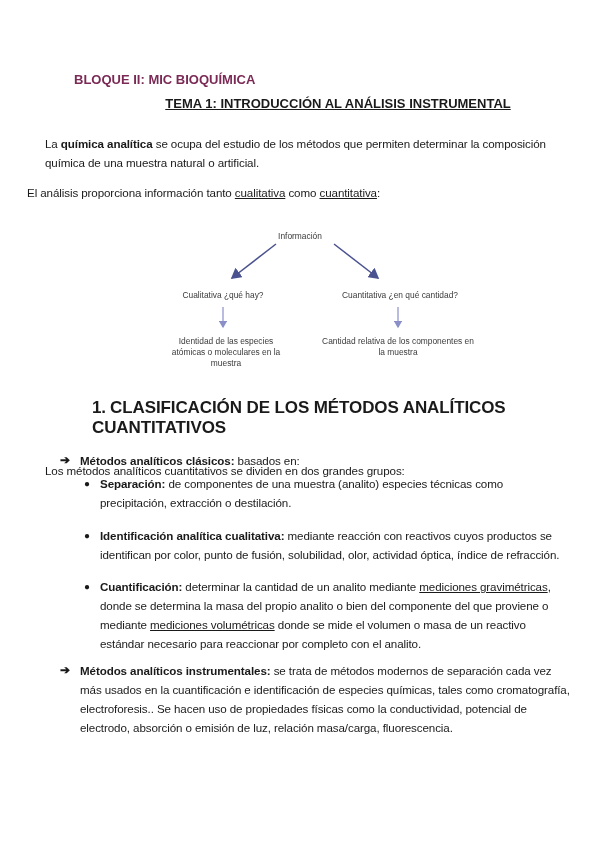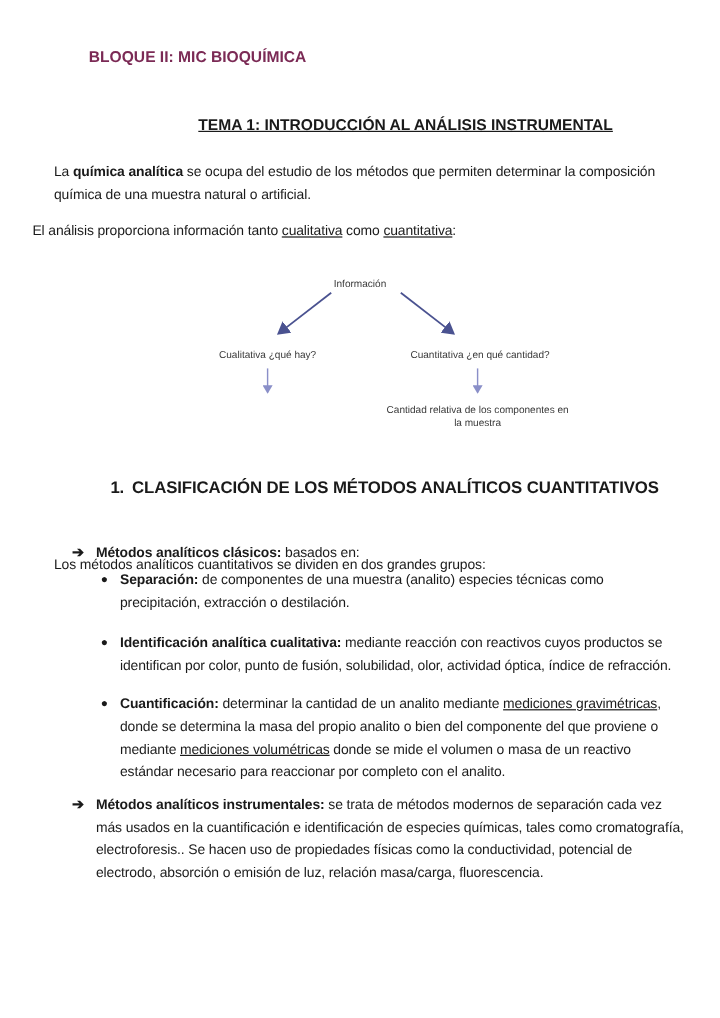--- a/index.html
+++ b/index.html
@@ -3,37 +3,37 @@
   <meta charset="utf-8">
   <style>
     html, body { margin: 0; padding: 0; background: #ffffff; }
     body {
       width: 600px; height: 848px; position: relative; overflow: hidden;
       font-family: "Liberation Sans", sans-serif; color: #1a1a1a;
     }
     .abs { position: absolute; }
     .txt { font-size: 11.6px; line-height: 19px; letter-spacing: -0.1px; }
     .block-title {
-      left: 74px; top: 40px; font-size: 13px; font-weight: bold; color: #7b2a55;
+      left: 74px; top: 72px; font-size: 13px; font-weight: bold; color: #7b2a55;
     }
     .topic-title {
       left: 0; width: 600px; top: 96px; text-align: center;
       font-size: 13px; font-weight: bold; text-decoration: underline; color: #1a1a1a; padding-left: 38px;
     }
     .p1 { left: 45px; top: 134px; width: 520px; }
     .p2 { left: 27px; top: 183px; width: 520px; }
     .u { text-decoration: underline; }
     b { font-weight: bold; }
 
     
     .diagram { left: 0; top: 220px; width: 600px; height: 160px; }
     .dlabel { position: absolute; font-size: 8.4px; color: #3a3a3a; text-align: center; line-height: 11px; }
 
     .section-h {
-      left: 92px; top: 398px; font-size: 14px; font-weight: bold; letter-spacing: -0.1px;
+      left: 92px; top: 398px; font-size: 17px; font-weight: bold; letter-spacing: -0.1px;
     }
     .section-h .num { display: inline-block; width: 18px; }
     .p3 { left: 45px; top: 421px; width: 520px; margin-top: 40px; }
 
     .arrow-item { left: 60px; width: 520px; }
     .arrow-glyph { position: absolute; left: 0; top: 0; font-size: 12px; font-weight: bold; }
     .arrow-text { position: absolute; left: 20px; width: 495px; }
 
     .bullet-item { left: 84px; width: 480px; }
     .bullet-dot { position: absolute; left: 0; top: 0; font-size: 10px; }
@@ -64,20 +64,21 @@
       </marker>
     </defs>
     <line x1="276" y1="24" x2="232" y2="58" stroke="#4a5290" stroke-width="1.5" marker-end="url(#ah)"></line>
     <line x1="334" y1="24" x2="378" y2="58" stroke="#4a5290" stroke-width="1.5" marker-end="url(#ah)"></line>
     <line x1="223" y1="87" x2="223" y2="107" stroke="#8a8fc8" stroke-width="1.2" marker-end="url(#ah2)"></line>
     <line x1="398" y1="87" x2="398" y2="107" stroke="#8a8fc8" stroke-width="1.2" marker-end="url(#ah2)"></line>
   </svg>
   <div class="dlabel" style="left:255px;top:11px;width:90px;">Información</div>
   <div class="dlabel" style="left:168px;top:70px;width:110px;">Cualitativa ¿qué hay?</div>
   <div class="dlabel" style="left:330px;top:70px;width:140px;">Cuantitativa ¿en qué cantidad?</div>
+  <div class="dlabel" style="left:170px;top:116px;width:112px;">Identidad de las especies atómicas o moleculares en la muestra</div>
   <div class="dlabel" style="left:318px;top:116px;width:160px;text-align:center;">Cantidad relativa de los componentes en la muestra</div>
 </div>
 
 <div class="abs section-h">
   <span class="num">1.</span><span>CLASIFICACIÓN DE LOS MÉTODOS ANALÍTICOS CUANTITATIVOS</span>
 </div>
 
 <div class="abs txt p3">Los métodos analíticos cuantitativos se dividen en dos grandes grupos:</div>
 
 <div class="abs txt arrow-item" style="top:451px;height:19px;">

